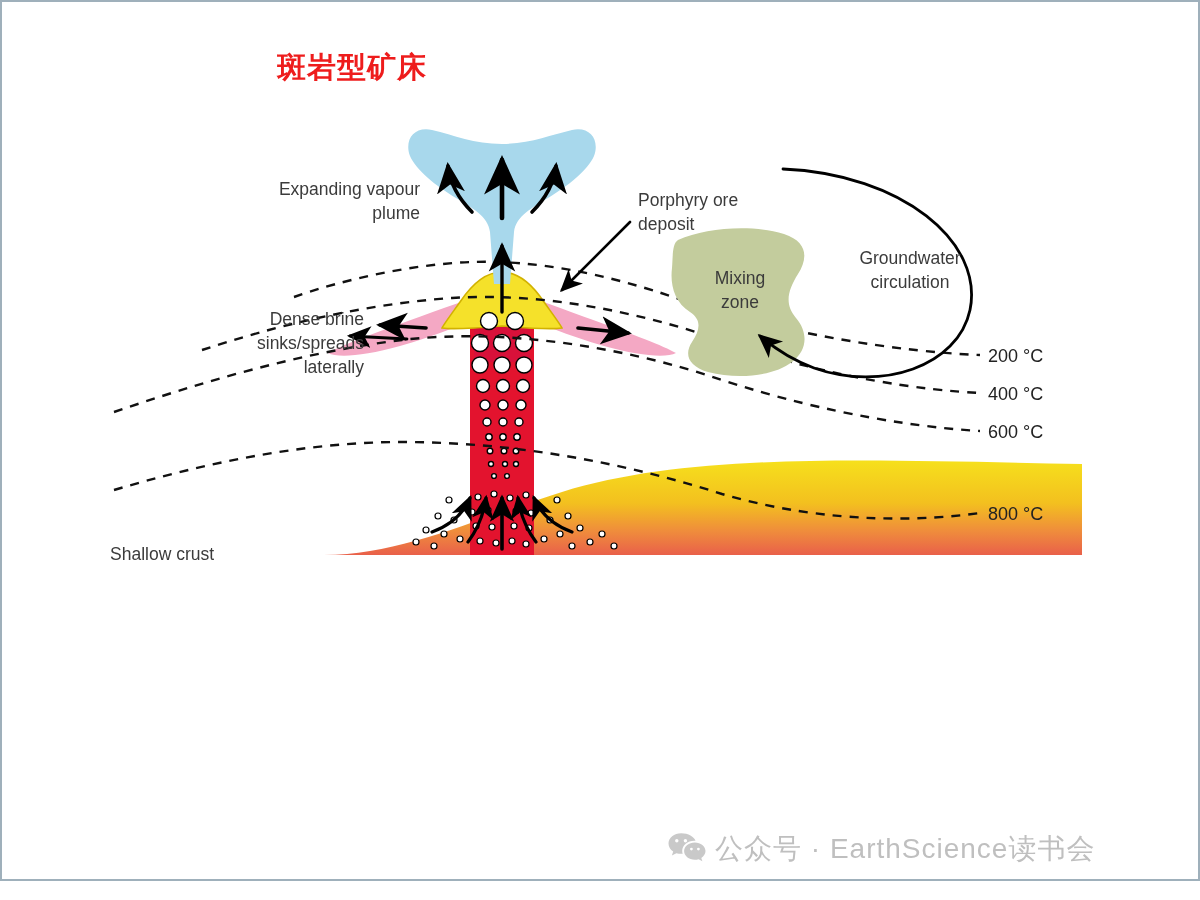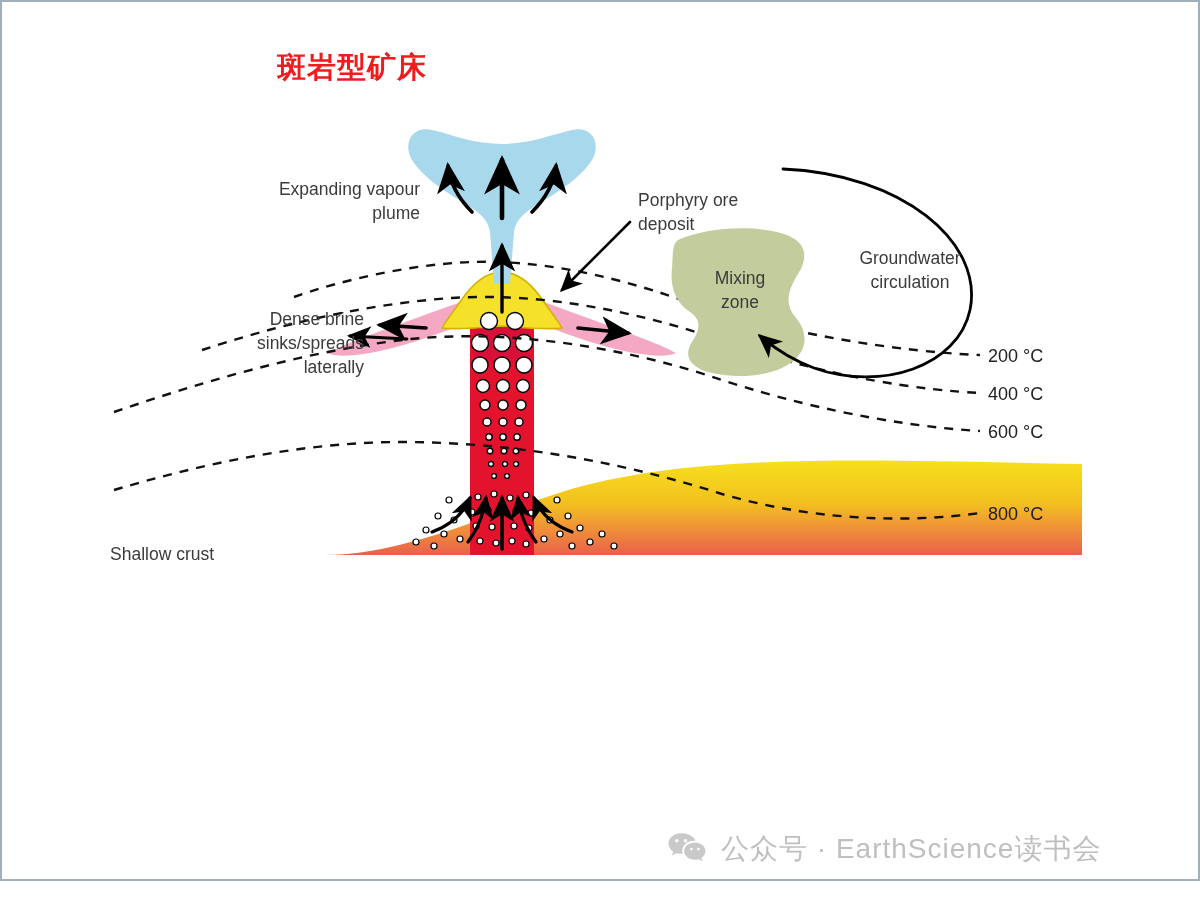--- a/index.html
+++ b/index.html
@@ -59,21 +59,21 @@
     color: #1d1d1d;
     text-align: justify;
     letter-spacing: 0.5px;
   }
   #footer {
     position: absolute;
     left: 665px;
     top: 828px;
     display: flex;
     align-items: center;
-    gap: 14px;
+    gap: 8px;
   }
   #footer-text {
     font-family: "Liberation Sans", sans-serif;
     font-size: 28px;
     color: #bfbfbf;
     white-space: nowrap;
     letter-spacing: 1px;
   }
 </style>
 </head>

